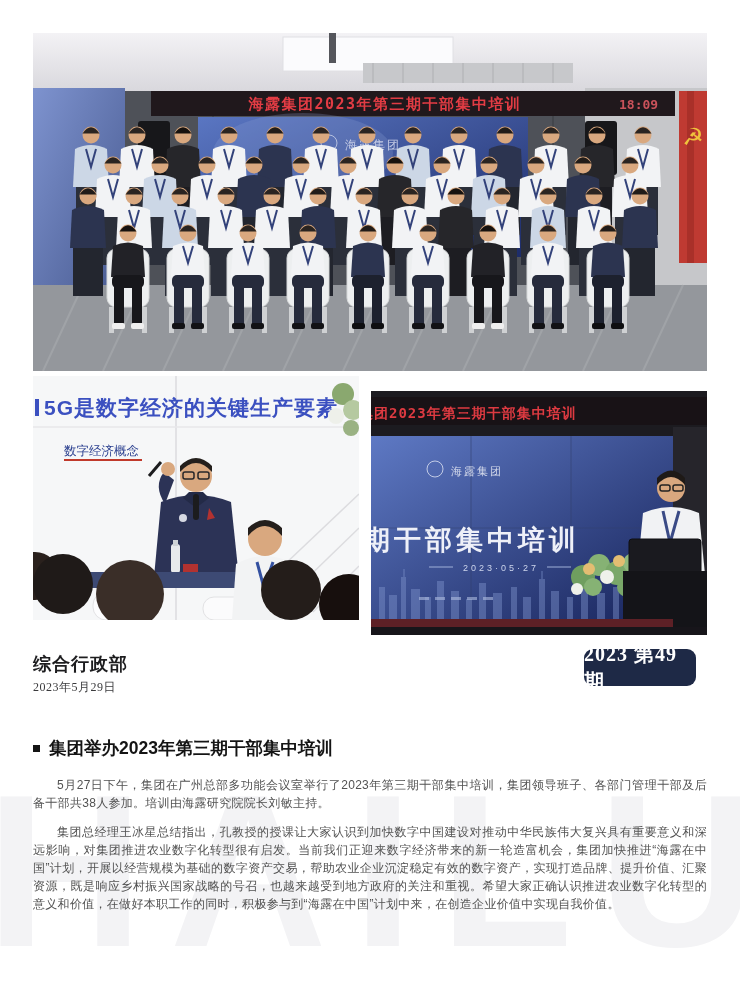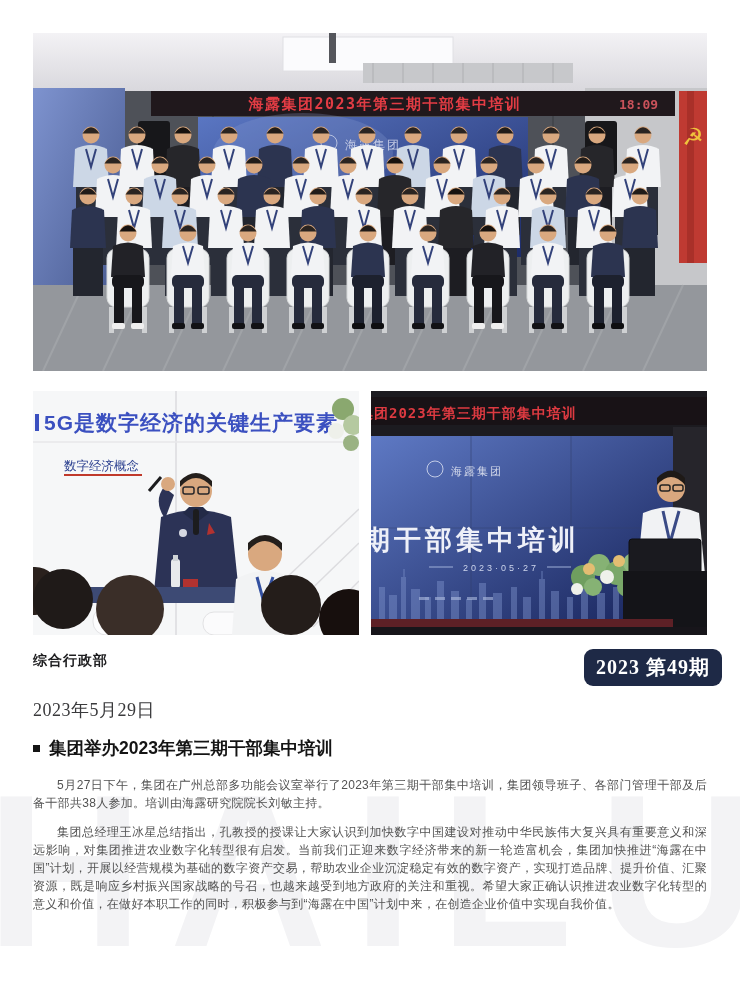--- a/index.html
+++ b/index.html
@@ -10,34 +10,34 @@
   }
   .watermark{
     position:absolute;top:762px;left:-14px;width:780px;
     font-size:218px;font-weight:bold;letter-spacing:26px;line-height:1;
     color:#f3f3f5;z-index:0;white-space:nowrap;overflow:hidden;
     font-family:"Liberation Sans","DejaVu Sans",sans-serif;
   }
   .content{position:relative;z-index:1;}
   .photo{position:absolute;overflow:hidden;background:#333;}
   #photo-group{left:33px;top:33px;width:674px;height:338px;}
-  #photo-lecture{left:33px;top:391px;width:326px;height:244px;}
+  #photo-lecture{left:33px;top:376px;width:326px;height:244px;}
   #photo-stage{left:371px;top:391px;width:336px;height:244px;}
   .dept{
     position:absolute;left:33px;top:652px;
     font-family:"Liberation Serif","DejaVu Serif",serif;
-    font-size:14px;font-weight:bold;color:#1d1d1f;letter-spacing:1px;
+    font-size:18px;font-weight:bold;color:#1d1d1f;letter-spacing:1px;
   }
   .pubdate{
-    position:absolute;left:33px;top:698px;
+    position:absolute;left:33px;top:679px;
     font-family:"Liberation Serif","DejaVu Serif",serif;
-    font-size:18px;color:#3a3a3c;letter-spacing:.5px;
+    font-size:12px;color:#3a3a3c;letter-spacing:.5px;
   }
   .issue-badge{
-    position:absolute;left:584px;top:649px;width:138px;height:37px;
+    position:absolute;left:584px;top:649px;width:112px;height:37px;
     background:#1e2946;border-radius:9px;
     display:flex;align-items:center;justify-content:center;
     font-family:"Liberation Serif","DejaVu Serif",serif;
     font-size:20px;font-weight:bold;color:#ffffff;letter-spacing:1px;
   }
   .article{position:absolute;left:33px;top:736px;width:674px;}
   .article-title{
     display:flex;align-items:center;gap:9px;
     font-size:17.5px;font-weight:bold;color:#141414;margin:0 0 16px 0;
   }

